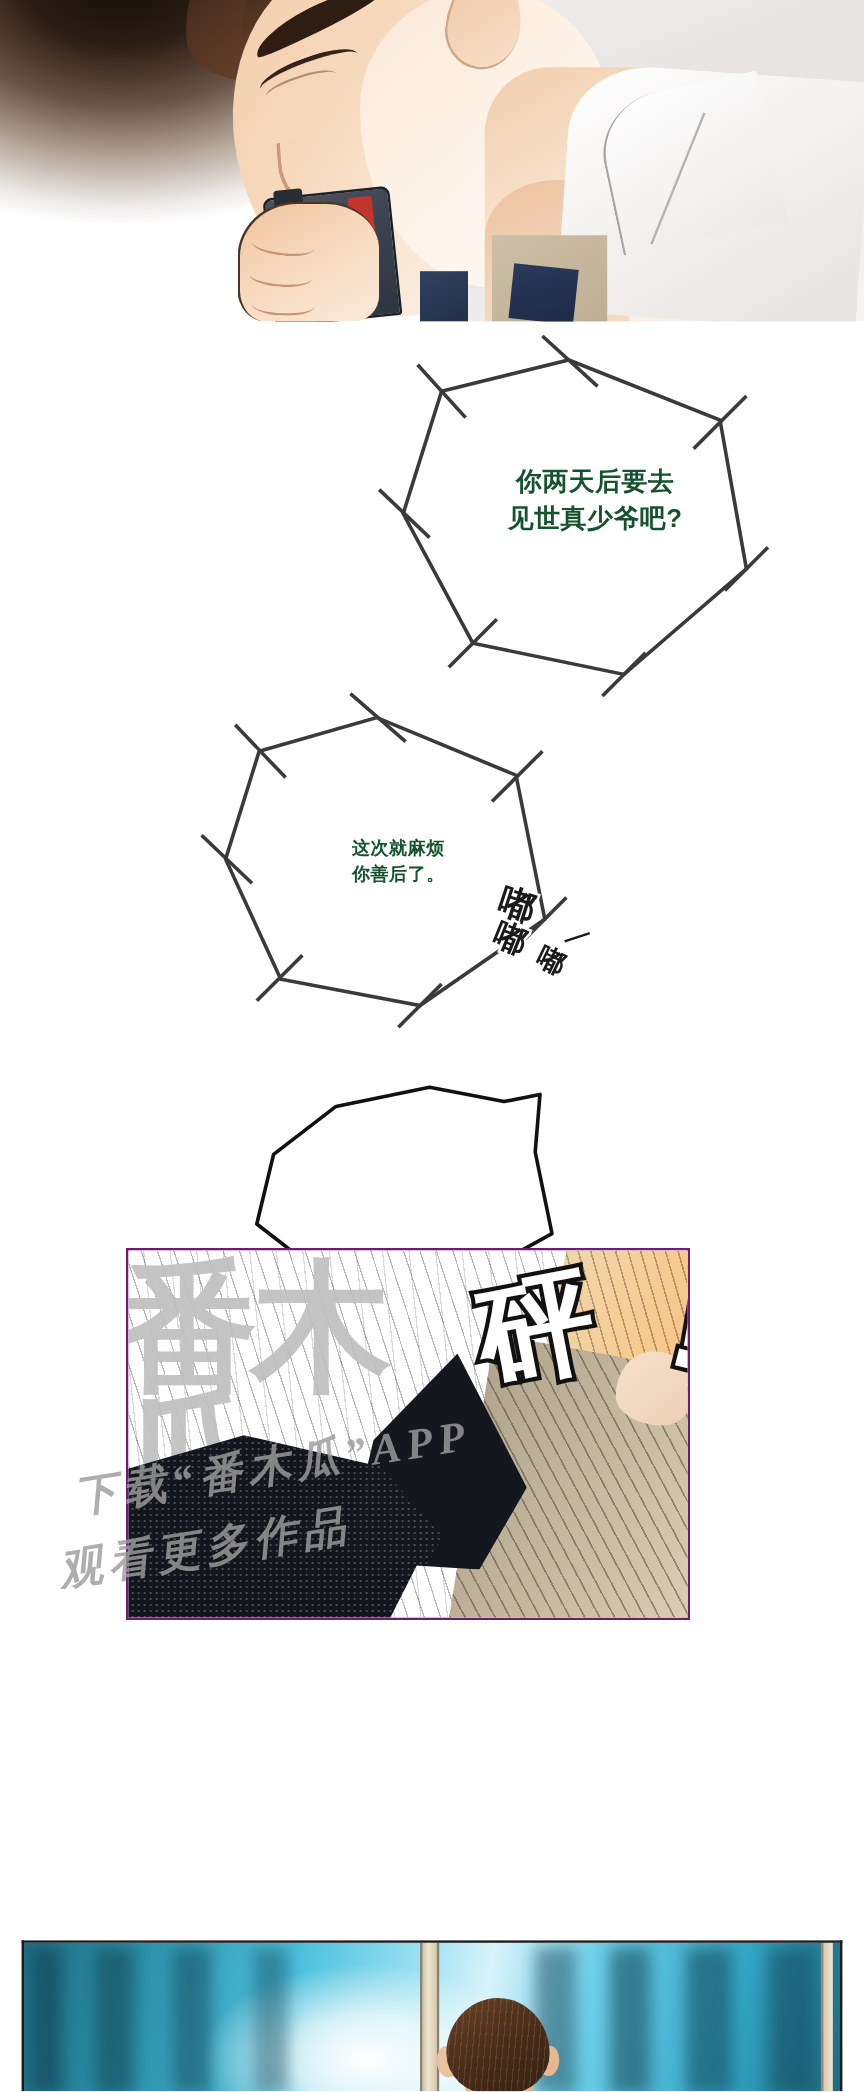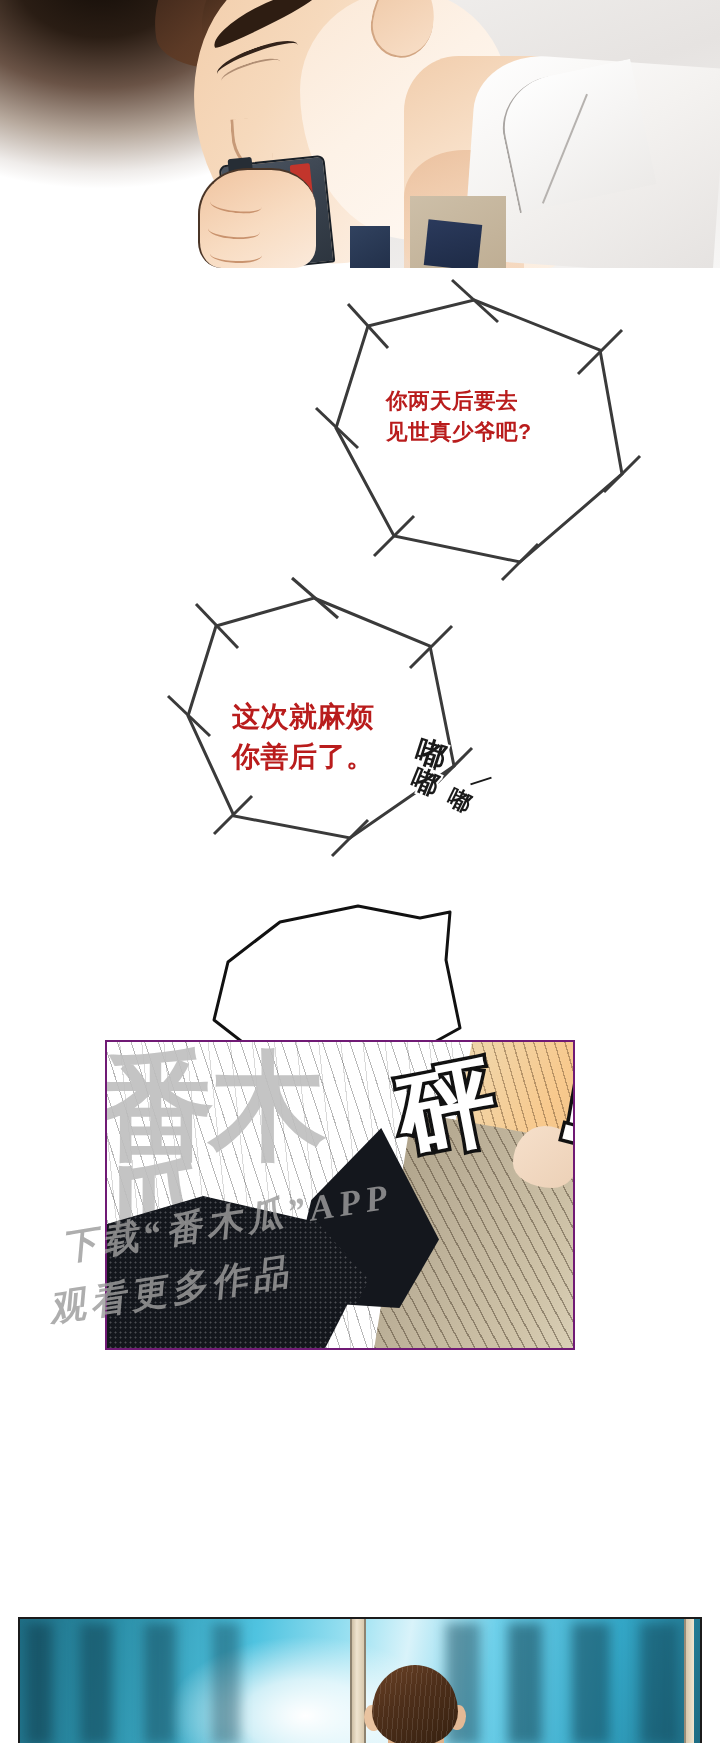--- a/index.html
+++ b/index.html
@@ -168,35 +168,36 @@
     background:#262d35; transform:rotate(-6deg); border-radius:3px;
   }
   .p1-strap {
     position:absolute; left:350px; top:226px; width:40px; height:42px;
     background:linear-gradient(150deg,#31425f,#22304a);
   }
 
   
   .bubble-text {
     position:absolute;
-    color:#b91c1c;
+    color:#14532d;
     font-weight:700;
     line-height:1.42;
+    text-align:center;
     white-space:pre-line;
     letter-spacing:.5px;
   }
   .poly-svg { position:absolute; overflow:visible; }
 
   
   .b1 { left:322px; top:278px; }
   .b1-text { left:386px; top:386px; width:220px; font-size:21.5px; }
 
   
   .b2 { left:168px; top:580px; }
-  .b2-text { left:232px; top:697px; width:200px; font-size:28px; }
+  .b2-text { left:232px; top:697px; width:200px; font-size:15px; }
 
   
   .sfx-beep {
     position:absolute;
     font-weight:800;
     color:#1a1a1a;
     -webkit-text-stroke:4px #ffffff;
     paint-order:stroke fill;
   }
   .beep1 { left:416px; top:734px; font-size:30px; transform:rotate(18deg); }

